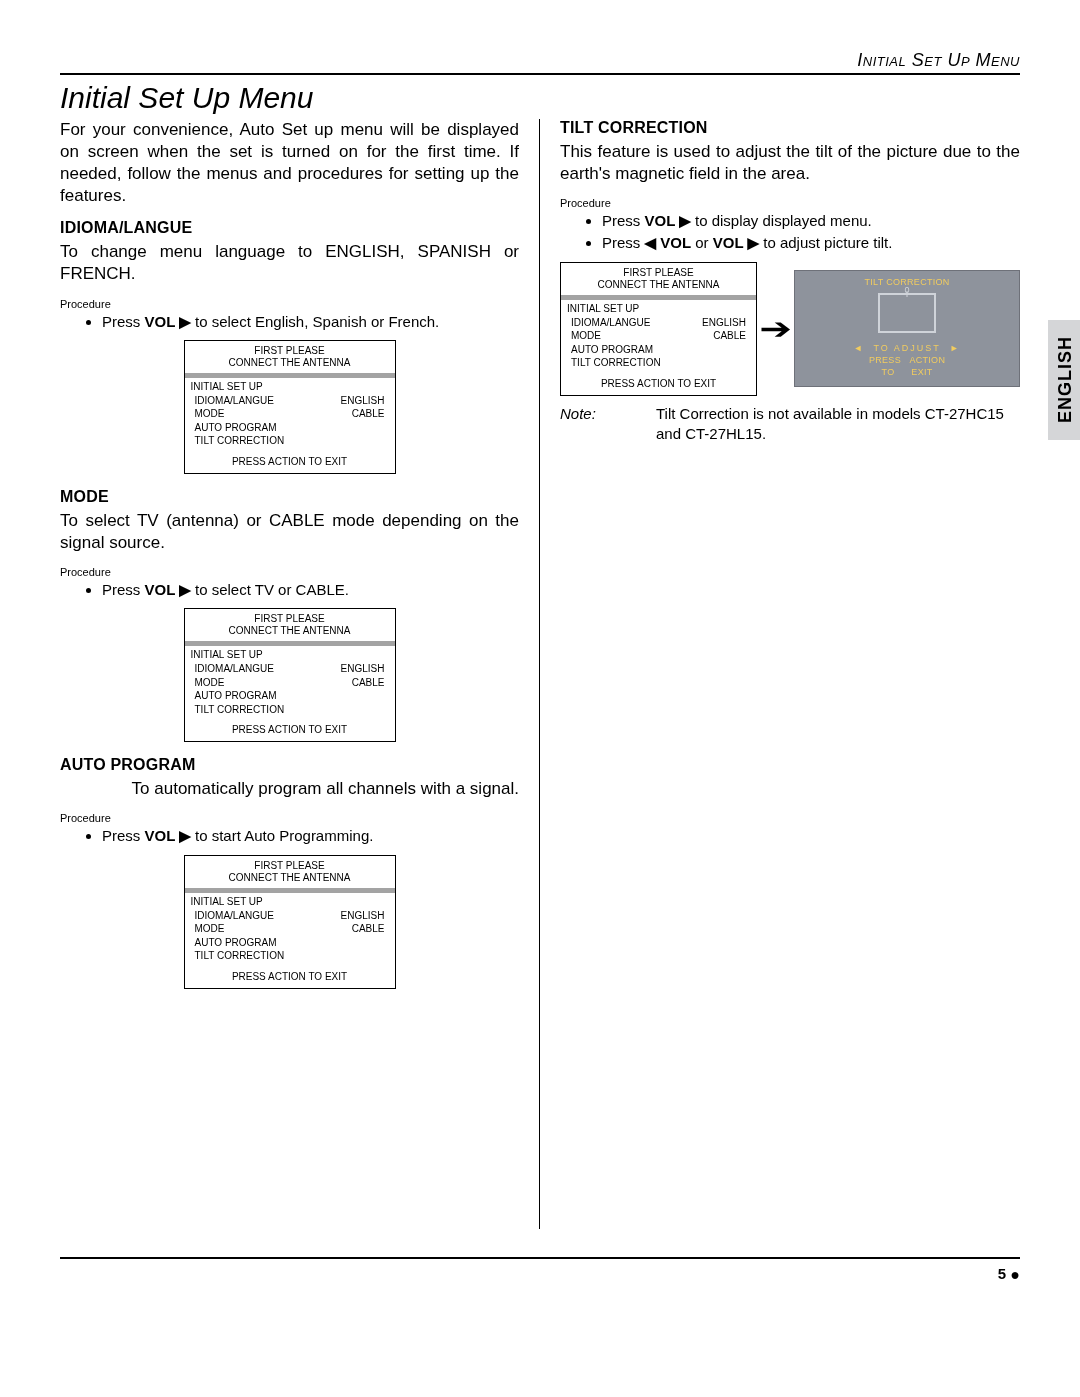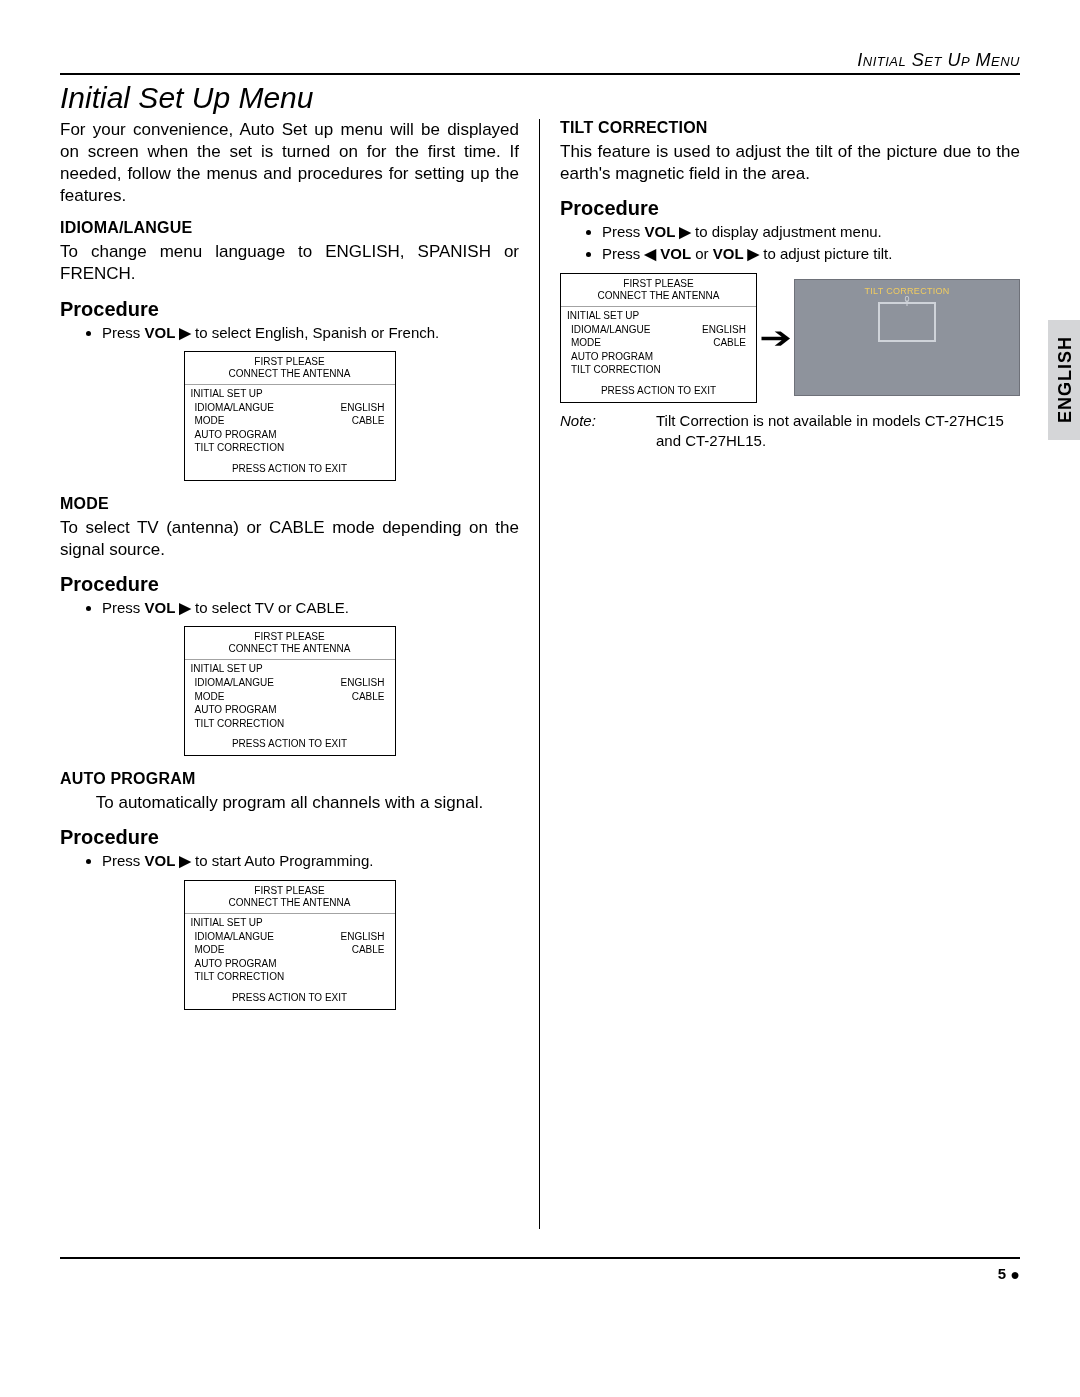--- a/index.html
+++ b/index.html
@@ -58,22 +58,22 @@
     margin: 0 0 12px 0;
     text-align: justify;
   }
   .sec-h {
     font-weight: bold;
     font-size: 16px;
     margin: 10px 0 4px 0;
     letter-spacing: 0.2px;
   }
   .proc-h {
-    font-weight: bold;
-    font-size: 20px;
+    font-weight: normal;
+    font-size: 11px;
     margin: 6px 0 2px 0;
   }
   ul.bullets {
     margin: 0 0 8px 0;
     padding-left: 42px;
     font-size: 15px;
   }
   ul.bullets li {
     margin: 2px 0;
     line-height: 1.35;
@@ -85,21 +85,21 @@
   .tvbox {
     width: 210px;
     margin: 6px auto 14px auto;
     border: 1px solid #000;
     font-size: 10px;
     font-family: Arial, Helvetica, sans-serif;
   }
   .tvbox .tv-top {
     text-align: center;
     padding: 4px 6px;
-    border-bottom: 1px solid #a3a3a3;
+    border-bottom: 5px solid #a3a3a3;
     line-height: 1.2;
   }
   .tvbox .tv-sub {
     text-align: left;
     padding: 3px 6px 0 6px;
   }
   .tvbox .tv-rows {
     padding: 2px 10px 0 10px;
   }
   .tvbox .tv-row {
@@ -302,21 +302,21 @@
             </div>
           <div class="tv-row">
               <span>TILT CORRECTION</span>
               <span></span>
             </div>
         </div>
         <div class="tv-footer">PRESS ACTION TO EXIT</div>
       </div>
 
       <div class="sec-h">AUTO PROGRAM</div>
-      <p class="body" style="text-align:center">To automatically program all channels with a signal.</p>
+      <p class="body" style="text-align:right">To automatically program all channels with a signal.</p>
       <div class="proc-h">Procedure</div>
       <ul class="bullets">
         <li>
           <span>Press </span><b><span>VOL</span> <span class="vol-arrow">▶</span></b><span> to start Auto Programming.</span>
         </li>
       </ul>
 
       <div class="tvbox">
         <div class="tv-top">
           <div>FIRST PLEASE</div>
@@ -346,21 +346,21 @@
 
     </div>
 
     <div class="col col-right">
 
       <div class="sec-h" style="margin-top:0">TILT CORRECTION</div>
       <p class="body">This feature is used to adjust the tilt of the picture due to the earth's magnetic field in the area.</p>
       <div class="proc-h">Procedure</div>
       <ul class="bullets">
         <li>
-          <span>Press </span><b><span>VOL</span> <span class="vol-arrow">▶</span></b><span> to display adjustment menu.</span>
+          <span>Press </span><b><span>VOL</span> <span class="vol-arrow">▶</span></b><span> to display displayed menu.</span>
         </li>
         <li>
           <span>Press </span><b><span class="vol-arrow">◀</span> <span>VOL</span></b><span> or </span><b><span>VOL</span> <span class="vol-arrow">▶</span></b><span> to adjust picture tilt.</span>
         </li>
       </ul>
 
       <div class="tilt-fig">
         <div class="tvbox" style="width:195px">
           <div class="tv-top">
             <div>FIRST PLEASE</div>
@@ -389,20 +389,31 @@
         </div>
 
         <div class="arrow-big">➔</div>
 
         <div class="tilt-screen">
           <div class="ts-title">TILT CORRECTION</div>
           <div class="ts-rect">
             <div class="zero">0</div>
             <div class="tick"></div>
           </div>
+          <div class="ts-lines">
+            <div class="arrows">
+              <span>◄</span>&nbsp;&nbsp;<span>TO ADJUST</span>&nbsp;&nbsp;<span>►</span>
+            </div>
+            <div>
+              <span>PRESS</span>&nbsp;&nbsp;&nbsp;<span>ACTION</span>
+            </div>
+            <div>
+              <span>TO</span>&nbsp;&nbsp;&nbsp;&nbsp;&nbsp;&nbsp;<span>EXIT</span>
+            </div>
+          </div>
         </div>
       </div>
 
       <div class="note-row">
         <div class="note-label">Note:</div>
         <div>Tilt Correction is not available in models CT-27HC15 and CT-27HL15.</div>
       </div>
 
     </div>
   </div>

